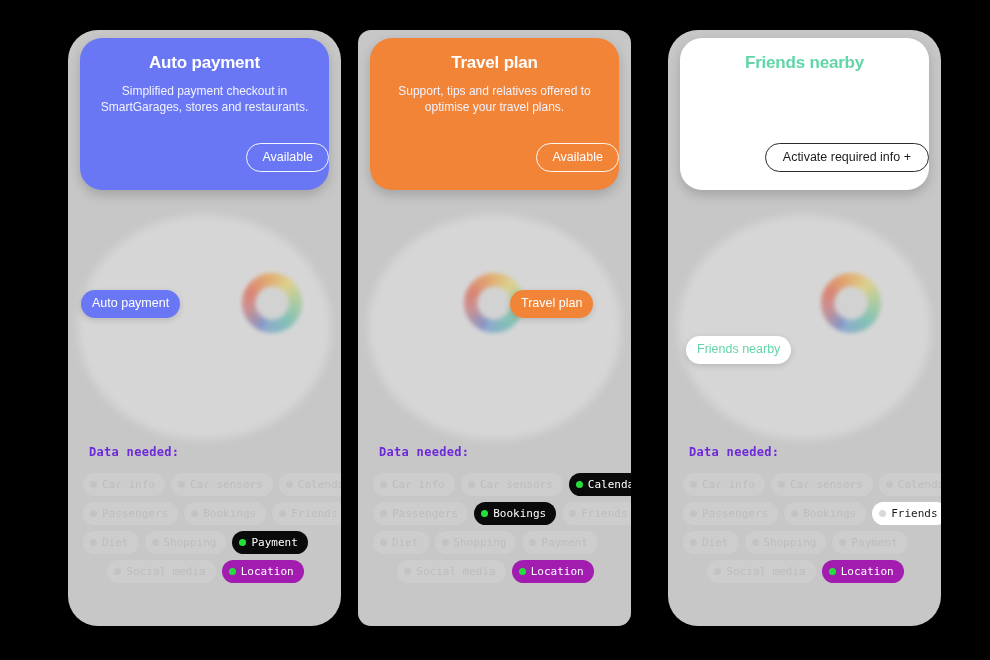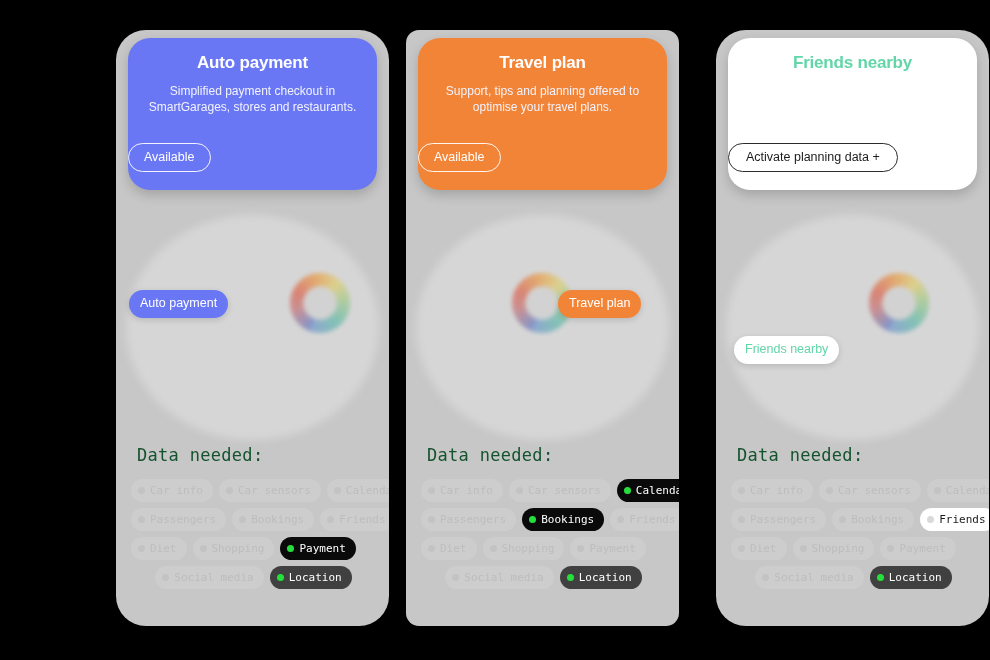--- a/index.html
+++ b/index.html
@@ -22,21 +22,20 @@
 
   
   .card {
     position: absolute;
     top: 30px;
     width: 273px;
     height: 596px;
     background: #c7c7c7;
     border-radius: 30px;
     overflow: hidden;
-    margin-left: 48px;
   }
   .card.c1 { left: 68px; }
   .card.c2 { left: 358px; border-radius: 13px; }
   .card.c3 { left: 668px; }
 
   
   .header {
     position: absolute;
     left: 12px;
     top: 8px;
@@ -71,21 +70,21 @@
   .header.blue .h-desc,
   .header.orange .h-desc { color: #f2f3ff; }
   .header.white .h-desc  { color: #2b2b2b; }
 
   .h-btn-wrap {
     position: absolute;
     left: 0;
     right: 0;
     bottom: 18px;
     display: flex;
-    justify-content: flex-start;
+    justify-content: flex-end;
   }
   .h-btn {
     display: inline-block;
     border-radius: 999px;
     font-size: 12.5px;
     line-height: 1;
     padding: 7px 15px 8px 15px;
     background: transparent;
     cursor: pointer;
     white-space: nowrap;
@@ -162,23 +161,23 @@
 
   
   .data-sec {
     position: absolute;
     left: 0;
     top: 415px;
     width: 273px;
   }
   .data-label {
     font-family: "DejaVu Sans Mono", "Liberation Mono", monospace;
-    font-size: 17px;
-    font-weight: normal;
-    color: #14532d;
+    font-size: 12px;
+    font-weight: bold;
+    color: #6d28d9;
     margin-left: 21px;
     letter-spacing: 0.3px;
   }
   .chip-rows {
     margin-top: 14px;
     padding: 0 10px 0 12px;
   }
   .chip-row {
     display: flex;
     flex-wrap: nowrap;
@@ -206,21 +205,21 @@
     border-radius: 50%;
     flex: 0 0 auto;
   }
   
   .chip.off { background: #cdcdcd; color: #bdbdbd; }
   .chip.off .dot { background: #c3c3c3; }
   
   .chip.on { background: #0a0a0a; color: #ffffff; }
   .chip.on .dot { background: #25e03c; }
   
-  .chip.semi { background: #404040; color: #ffffff; align-items: center; }
+  .chip.semi { background: #a21caf; color: #ffffff; align-items: center; }
   .chip.semi .dot { background: #25e03c; }
   
   .chip.light { background: #ffffff; color: #1a1a1a; }
   .chip.light .dot { background: #d9d9d9; }
 </style>
 </head>
 <body>
 
 <div id="stage">
     <div class="card c1">
@@ -290,21 +289,21 @@
               <span class="dot"></span>
               <span>Location</span>
             </div>
           </div>
         </div>
       </div>
     </div>
     <div class="card c2">
       <div class="header orange">
         <div class="h-title">Travel plan</div>
-        <div class="h-desc">Support, tips  and planning offered to optimise your travel plans.</div>
+        <div class="h-desc">Support, tips  and relatives offered to optimise your travel plans.</div>
         <div class="h-btn-wrap">
           <div class="h-btn">Available</div>
         </div>
       </div>
       <div class="mid">
         <div class="halo"></div>
         <div class="ring r2"></div>
         <div class="pill orange p2">Travel plan</div>
       </div>
       <div class="data-sec">
@@ -362,21 +361,21 @@
               <span>Location</span>
             </div>
           </div>
         </div>
       </div>
     </div>
     <div class="card c3">
       <div class="header white">
         <div class="h-title">Friends nearby</div>
         <div class="h-btn-wrap">
-          <div class="h-btn">Activate planning data +</div>
+          <div class="h-btn">Activate required info +</div>
         </div>
       </div>
       <div class="mid">
         <div class="halo"></div>
         <div class="ring r3"></div>
         <div class="pill white p3">Friends nearby</div>
       </div>
       <div class="data-sec">
         <div class="data-label">Data needed:</div>
         <div class="chip-rows">

